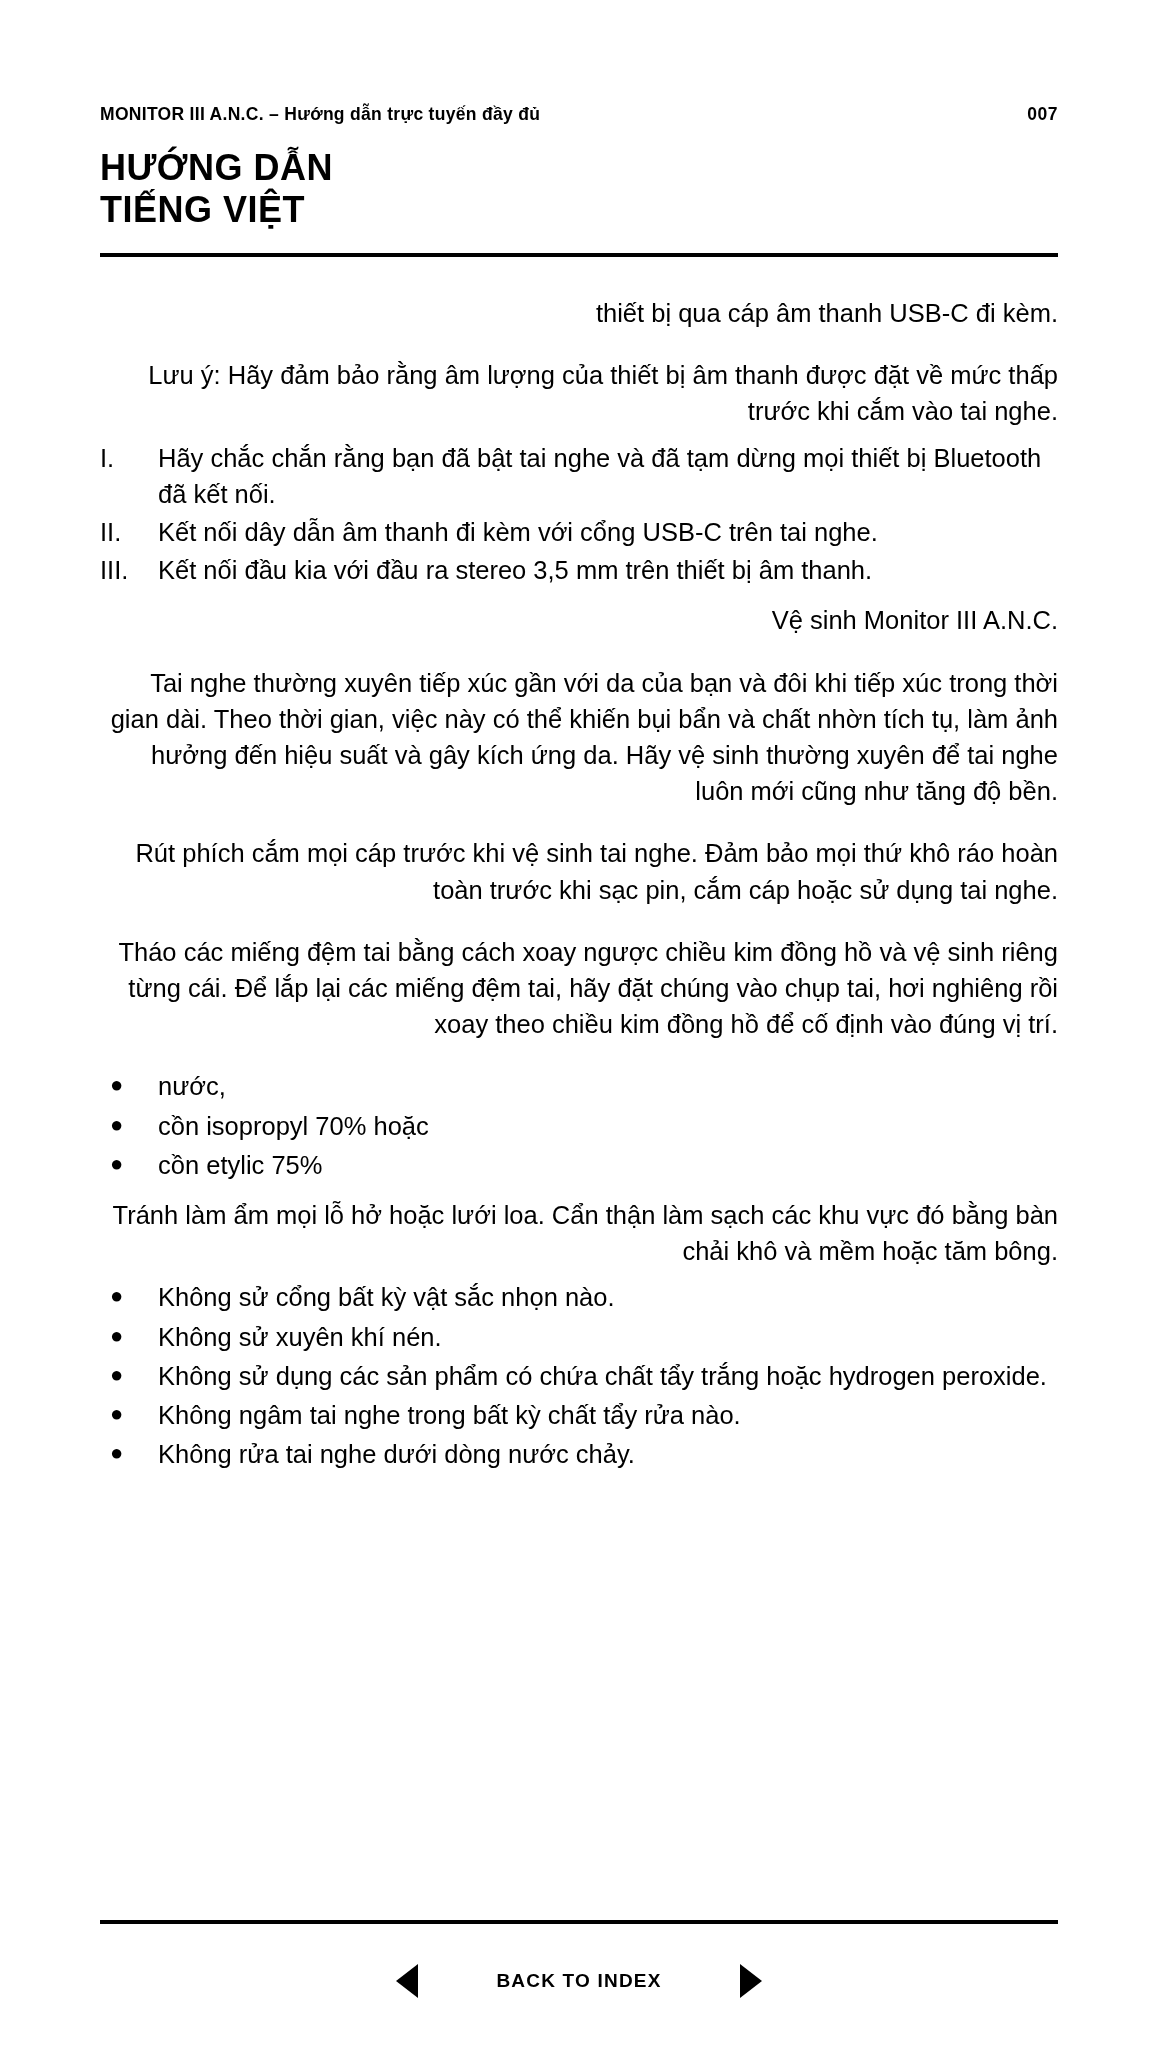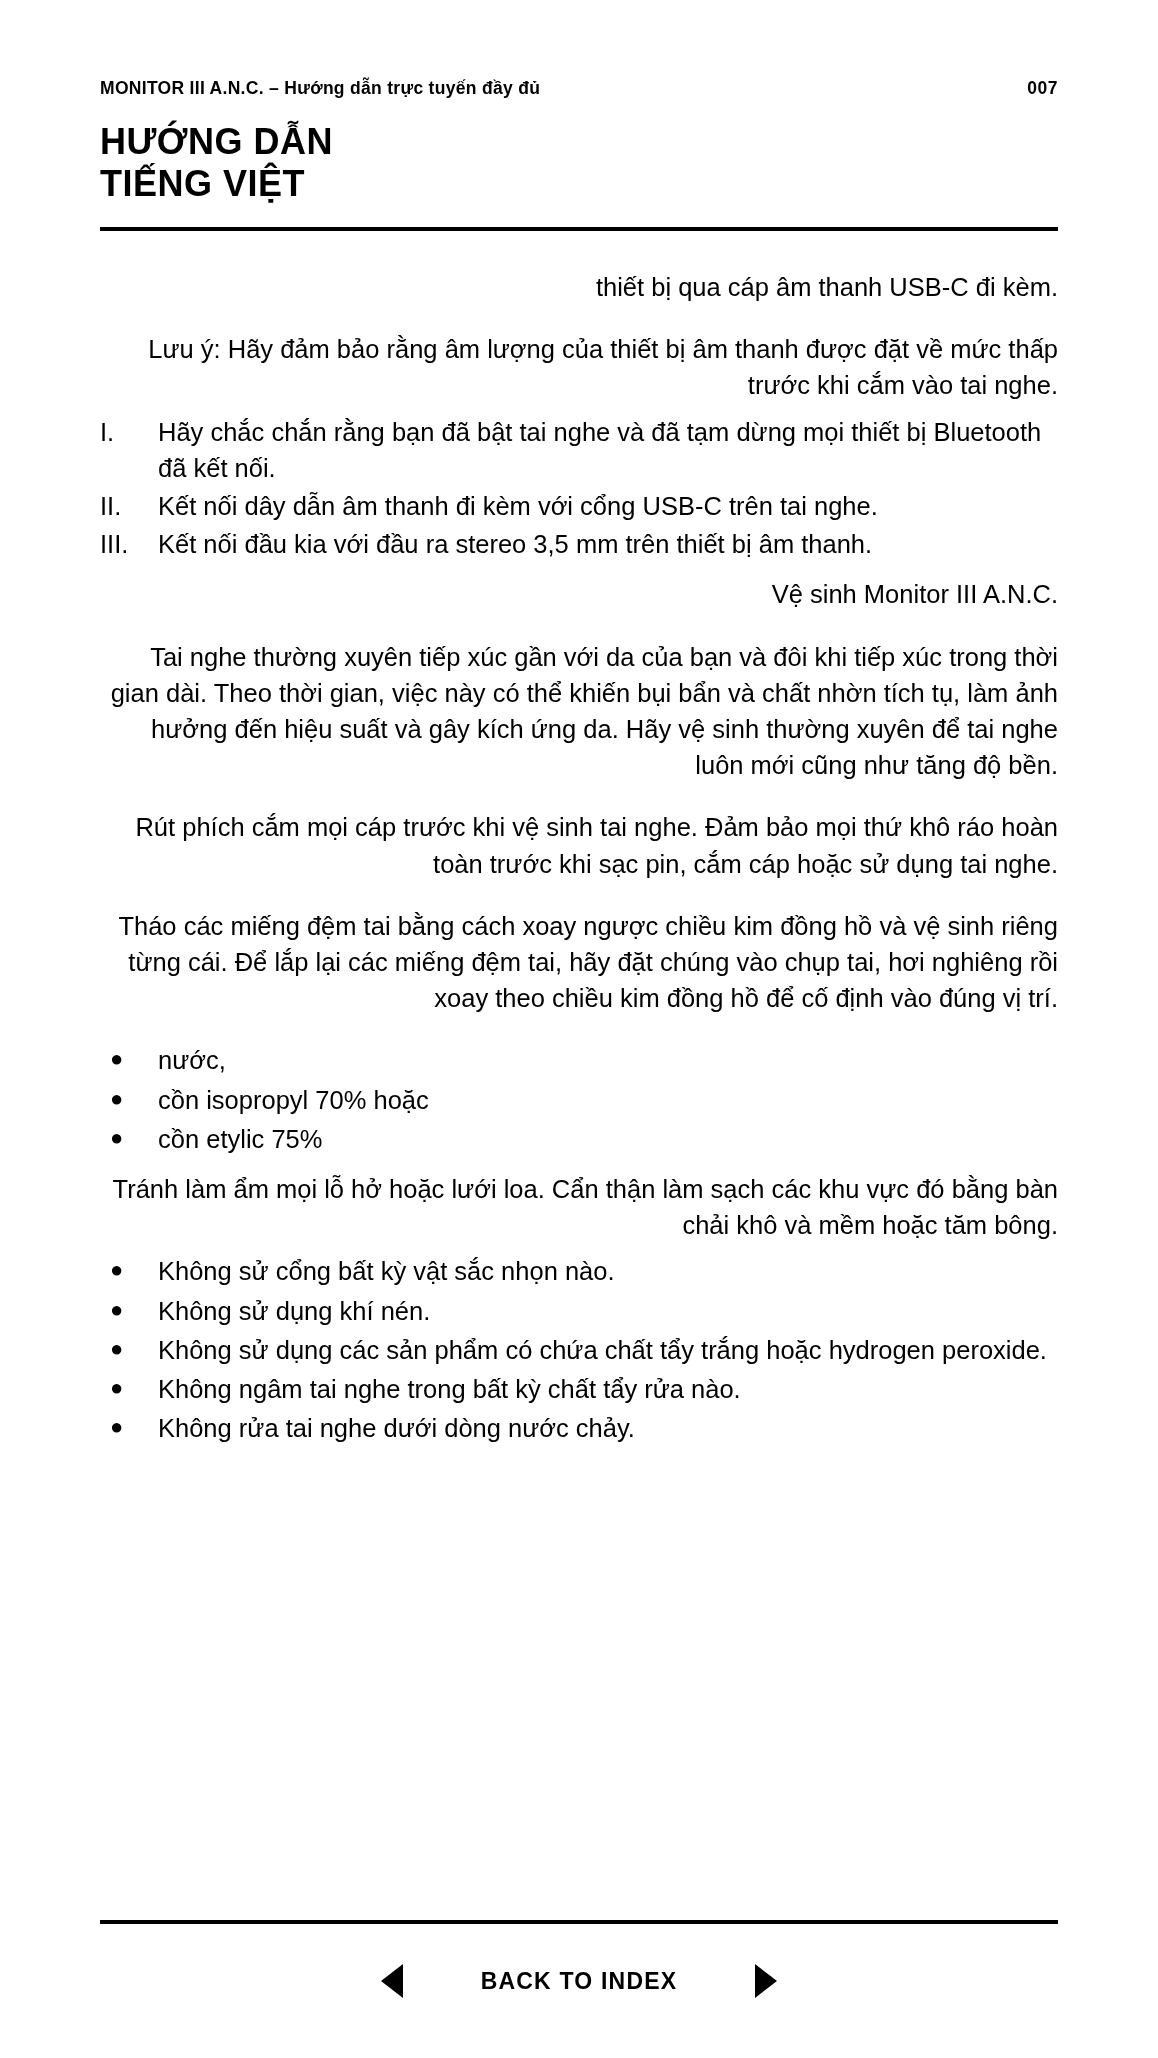--- a/index.html
+++ b/index.html
@@ -18,21 +18,21 @@
     position: relative;
     width: 1158px;
     min-height: 2058px;
     box-sizing: border-box;
     padding: 0 100px;
   }
   .running-head {
     display: flex;
     justify-content: space-between;
     align-items: baseline;
-    padding-top: 78px;
+    padding-top: 104px;
     font-size: 17.5px;
     letter-spacing: 0.3px;
     font-weight: 700;
   }
   .running-head .left {
     font-weight: 700;
   }
   .running-head .page-num {
     font-weight: 700;
     letter-spacing: 0.5px;
@@ -115,21 +115,21 @@
     border-bottom: 4px solid #000;
     margin-bottom: 40px;
   }
   .footer-nav {
     display: flex;
     align-items: center;
     justify-content: center;
     gap: 78px;
   }
   .footer-label {
-    font-size: 23px;
+    font-size: 19px;
     font-weight: 700;
     letter-spacing: 1.2px;
   }
   .tri {
     width: 0;
     height: 0;
     cursor: pointer;
   }
   .tri.left {
     border-top: 17px solid transparent;
@@ -206,21 +206,21 @@
 
     <p class="para tight">Tránh làm ẩm mọi lỗ hở hoặc lưới loa. Cẩn thận làm sạch các khu vực đó bằng bàn chải khô và mềm hoặc tăm bông.</p>
 
     <ul class="bullets">
       <li>
         <span class="dot">●</span>
         <span class="txt">Không sử cổng bất kỳ vật sắc nhọn nào.</span>
       </li>
       <li>
         <span class="dot">●</span>
-        <span class="txt">Không sử dụng khí nén.</span>
+        <span class="txt">Không sử xuyên khí nén.</span>
       </li>
       <li>
         <span class="dot">●</span>
         <span class="txt">Không sử dụng các sản phẩm có chứa chất tẩy trắng hoặc hydrogen peroxide.</span>
       </li>
       <li>
         <span class="dot">●</span>
         <span class="txt">Không ngâm tai nghe trong bất kỳ chất tẩy rửa nào.</span>
       </li>
       <li>

